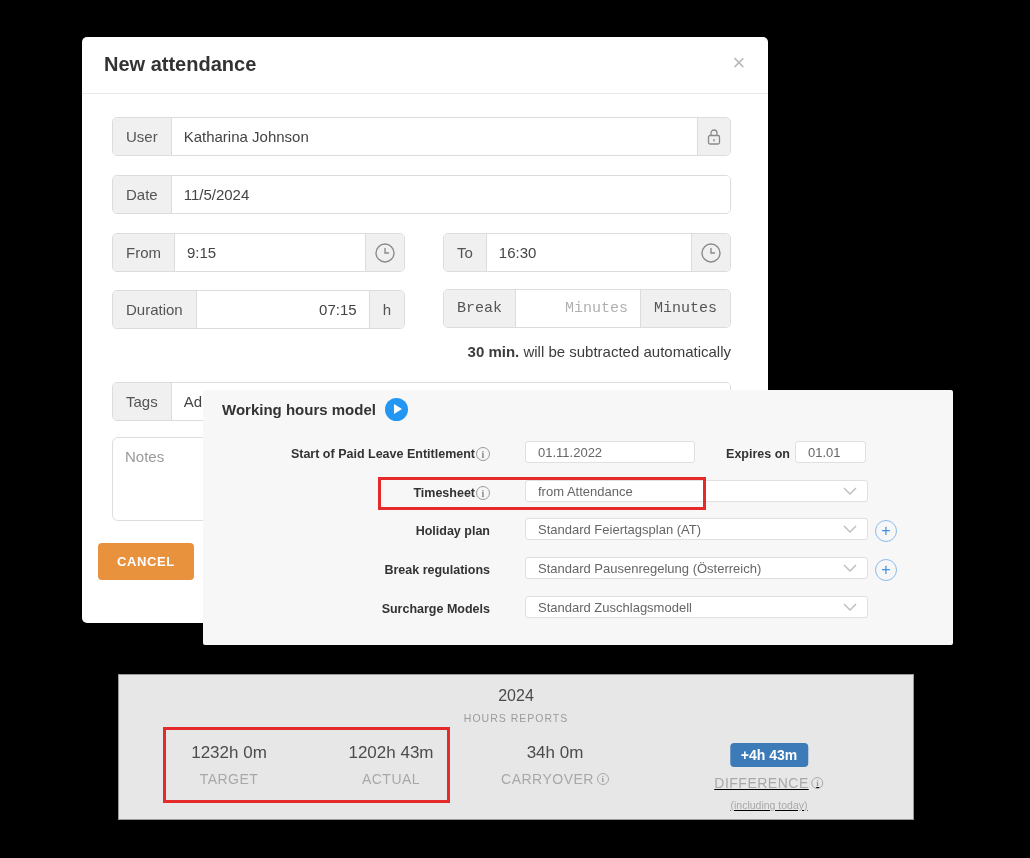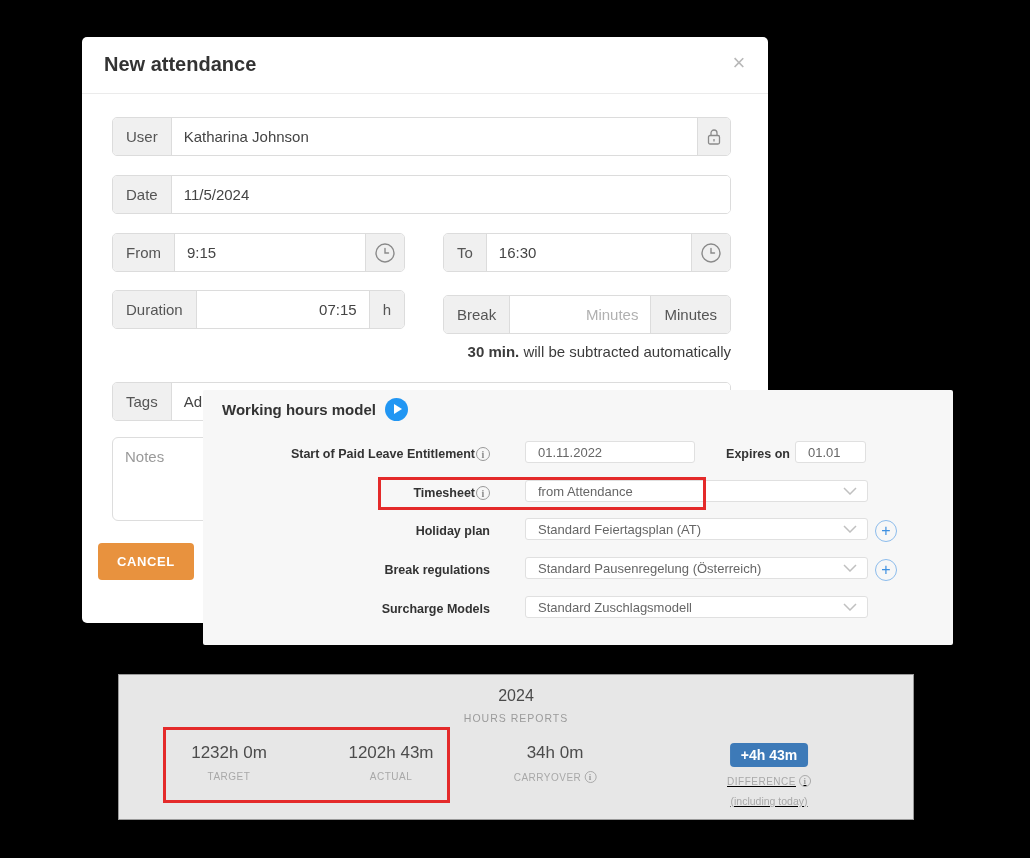--- a/index.html
+++ b/index.html
@@ -42,21 +42,21 @@
     font-size:15px; color:#444; background:#fff; white-space:nowrap; overflow:hidden;
   }
   .ival.right { justify-content:flex-end; }
   .ival.ph { color:#b0b0b0; }
 
   #row-user     { left:30px; top:80px;  width:619px; }
   #row-date     { left:30px; top:138px; width:619px; }
   #row-from     { left:30px; top:196px; width:293px; }
   #row-to       { left:361px; top:196px; width:288px; }
   #row-duration { left:30px; top:253px; width:293px; }
-  #row-break    { left:361px; top:258px; width:288px; }
+  #row-break    { left:361px; top:252px; width:288px;font-family:Liberation Mono, monospace; }
   #row-tags     { left:30px; top:345px; width:619px; }
 
   .icon-addon { padding:0 8px; }
   .break-note {
     position:absolute; top:306px; right:37px;
     font-size:15px; color:#3c3c3c;
   }
   .notes-box {
     position:absolute; left:30px; top:400px; width:619px; height:84px;
     border:1px solid #ddd; border-radius:6px; background:#fff;
@@ -136,21 +136,21 @@
   }
   .report-year { position:absolute; top:12px; left:0; width:100%; text-align:center; font-size:16px; color:#4a4a4a; }
   .report-subtitle {
     position:absolute; top:37px; left:0; width:100%; text-align:center;
     font-size:10.5px; color:#9b9b9b; letter-spacing:1px;
   }
   .stat { position:absolute; top:68px; transform:translateX(-50%); text-align:center; white-space:nowrap; }
   .stat-1 { left:110px; } .stat-2 { left:272px; } .stat-3 { left:436px; } .stat-4 { left:650px;text-decoration:underline; }
   .stat-value { font-size:17px; color:#4c4c4c; }
   .stat-label {
-    margin-top:8px; font-size:10px; color:#a8a8a8; letter-spacing:.5px;
+    margin-top:8px; font-size:14px; color:#a8a8a8; letter-spacing:.5px;
     display:flex; align-items:center; justify-content:center; gap:3px;
   }
   .stat-badge {
     display:inline-block; background:#3d7ab8; color:#fff;
     font-size:14px; font-weight:700; padding:4px 11px; border-radius:4px;
   }
   .stat-sublabel { margin-top:8px; font-size:10.5px; color:#a8a8a8; }
 
   
   svg.glyph { display:block; }

